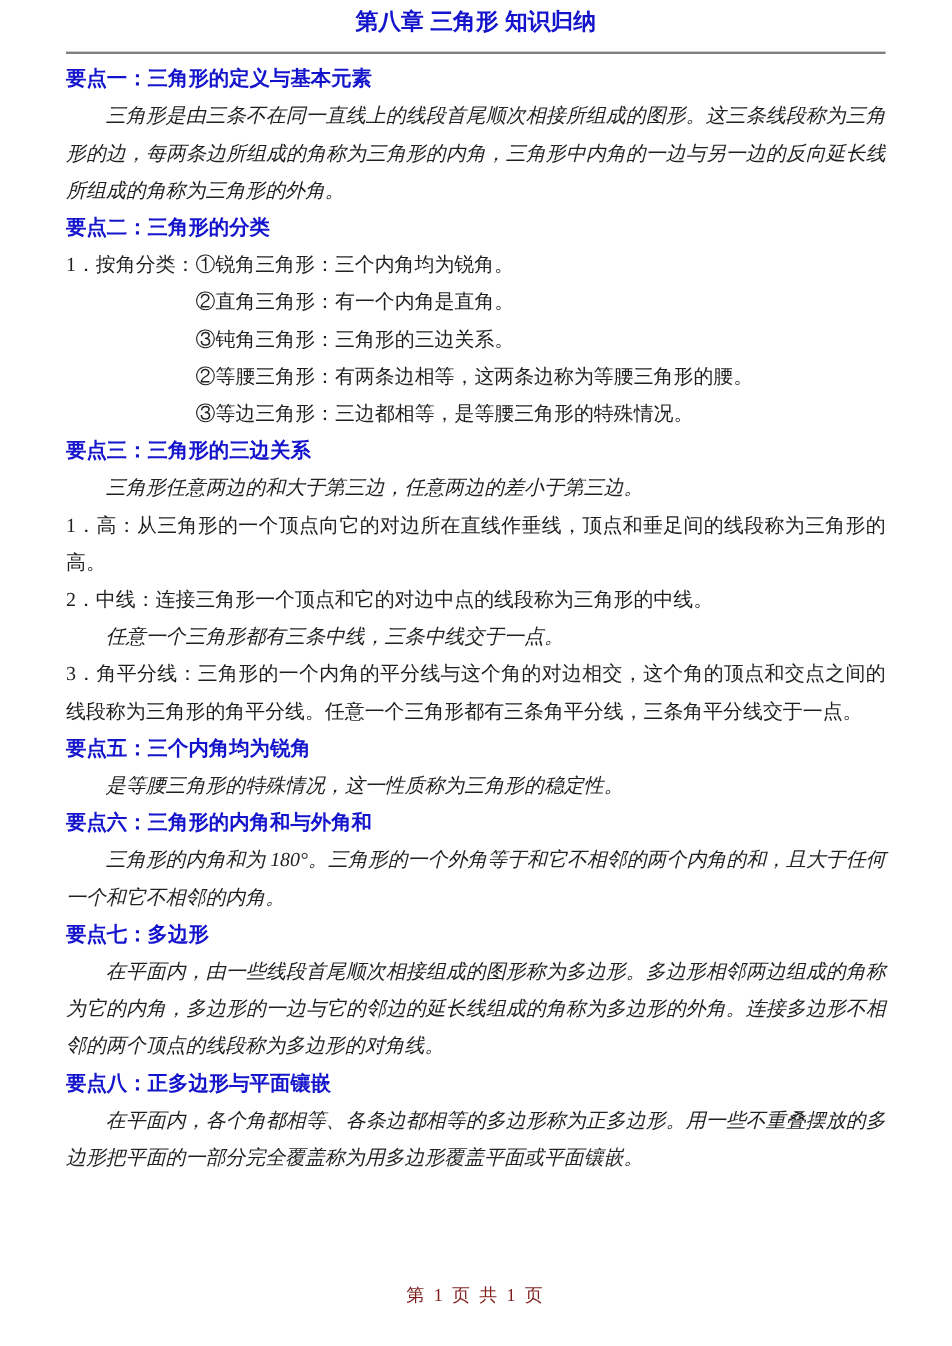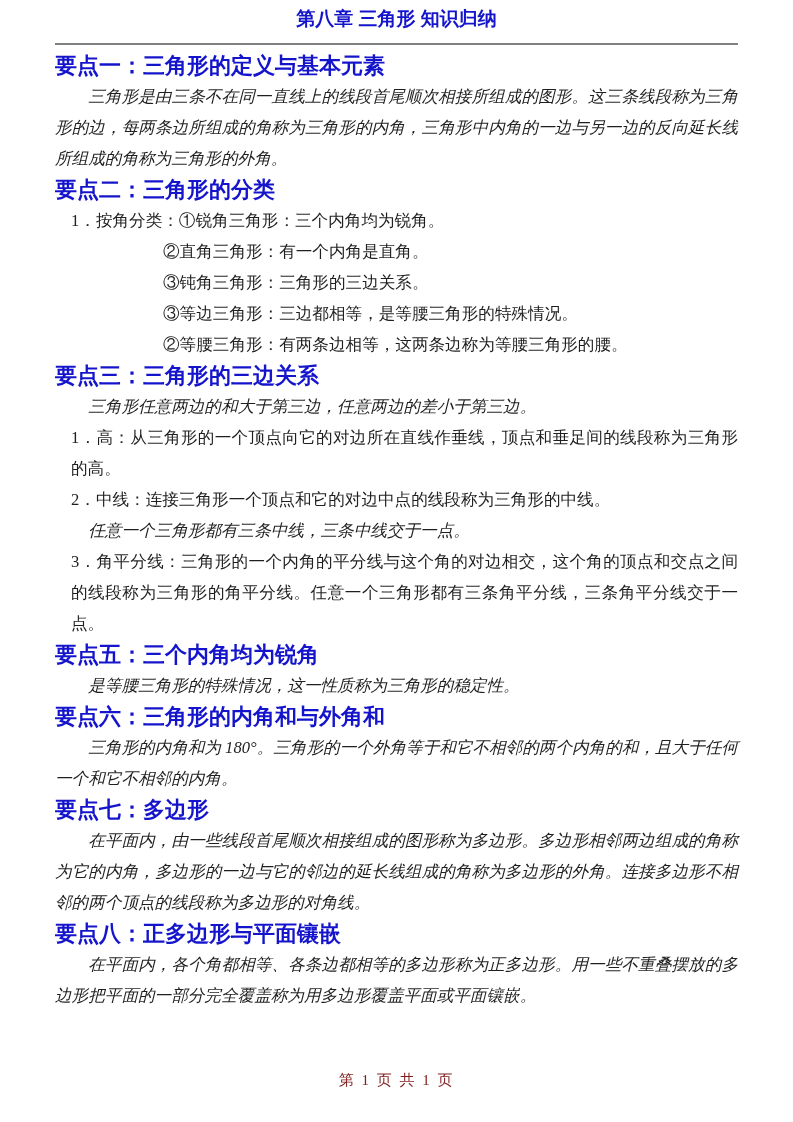--- a/index.html
+++ b/index.html
@@ -15,25 +15,25 @@
     font-weight:bold; font-size:19px; line-height:22px;
     color:#1414cc;
   }
   .title-divider {
     border:none; border-top:2px solid #808080;
     margin:13px 0 5px 0; height:0;
   }
   .content { font-size:16.6px; line-height:31px; color:#1f1f1f; }
   .heading {
     font-family:"Liberation Sans","DejaVu Sans",sans-serif;
-    font-weight:bold; font-size:22px; line-height:31px;
+    font-weight:bold; font-size:17px; line-height:31px;
     color:#1414cc;
   }
   .para  { text-indent:2em; text-align:justify;font-style:italic; }
-  .list  { text-align:justify;margin-left:16px; }
+  .list  { text-align:justify; }
   .sub   { padding-left:108px; }
   .page-footer {
     position:absolute; left:0; right:0; top:1070px;
     text-align:center; font-size:15px; line-height:20px; color:#7f1d1d;
     font-family:"Liberation Serif","DejaVu Serif",serif;
     letter-spacing:2px;
   }
 </style>
 </head>
 <body>
@@ -41,22 +41,22 @@
 <div class="page">
   <h1 class="doc-title">第八章 三角形 知识归纳</h1>
   <hr class="title-divider">
   <div class="content">
       <div class="heading">要点一：三角形的定义与基本元素</div>
       <div class="para">三角形是由三条不在同一直线上的线段首尾顺次相接所组成的图形。这三条线段称为三角形的边，每两条边所组成的角称为三角形的内角，三角形中内角的一边与另一边的反向延长线所组成的角称为三角形的外角。</div>
       <div class="heading">要点二：三角形的分类</div>
       <div class="list">1．按角分类：①锐角三角形：三个内角均为锐角。</div>
       <div class="sub">②直角三角形：有一个内角是直角。</div>
       <div class="sub">③钝角三角形：三角形的三边关系。</div>
+      <div class="sub">②等腰三角形：有两条边相等，这两条边称为等腰三角形的腰。</div>
       <div class="sub">③等边三角形：三边都相等，是等腰三角形的特殊情况。</div>
-      <div class="sub">②等腰三角形：有两条边相等，这两条边称为等腰三角形的腰。</div>
       <div class="heading">要点三：三角形的三边关系</div>
       <div class="para">三角形任意两边的和大于第三边，任意两边的差小于第三边。</div>
       <div class="list">1．高：从三角形的一个顶点向它的对边所在直线作垂线，顶点和垂足间的线段称为三角形的高。</div>
       <div class="list">2．中线：连接三角形一个顶点和它的对边中点的线段称为三角形的中线。</div>
       <div class="para">任意一个三角形都有三条中线，三条中线交于一点。</div>
       <div class="list">3．角平分线：三角形的一个内角的平分线与这个角的对边相交，这个角的顶点和交点之间的线段称为三角形的角平分线。任意一个三角形都有三条角平分线，三条角平分线交于一点。</div>
       <div class="heading">要点五：三个内角均为锐角</div>
       <div class="para">是等腰三角形的特殊情况，这一性质称为三角形的稳定性。</div>
       <div class="heading">要点六：三角形的内角和与外角和</div>
       <div class="para">三角形的内角和为 180°。三角形的一个外角等于和它不相邻的两个内角的和，且大于任何一个和它不相邻的内角。</div>

